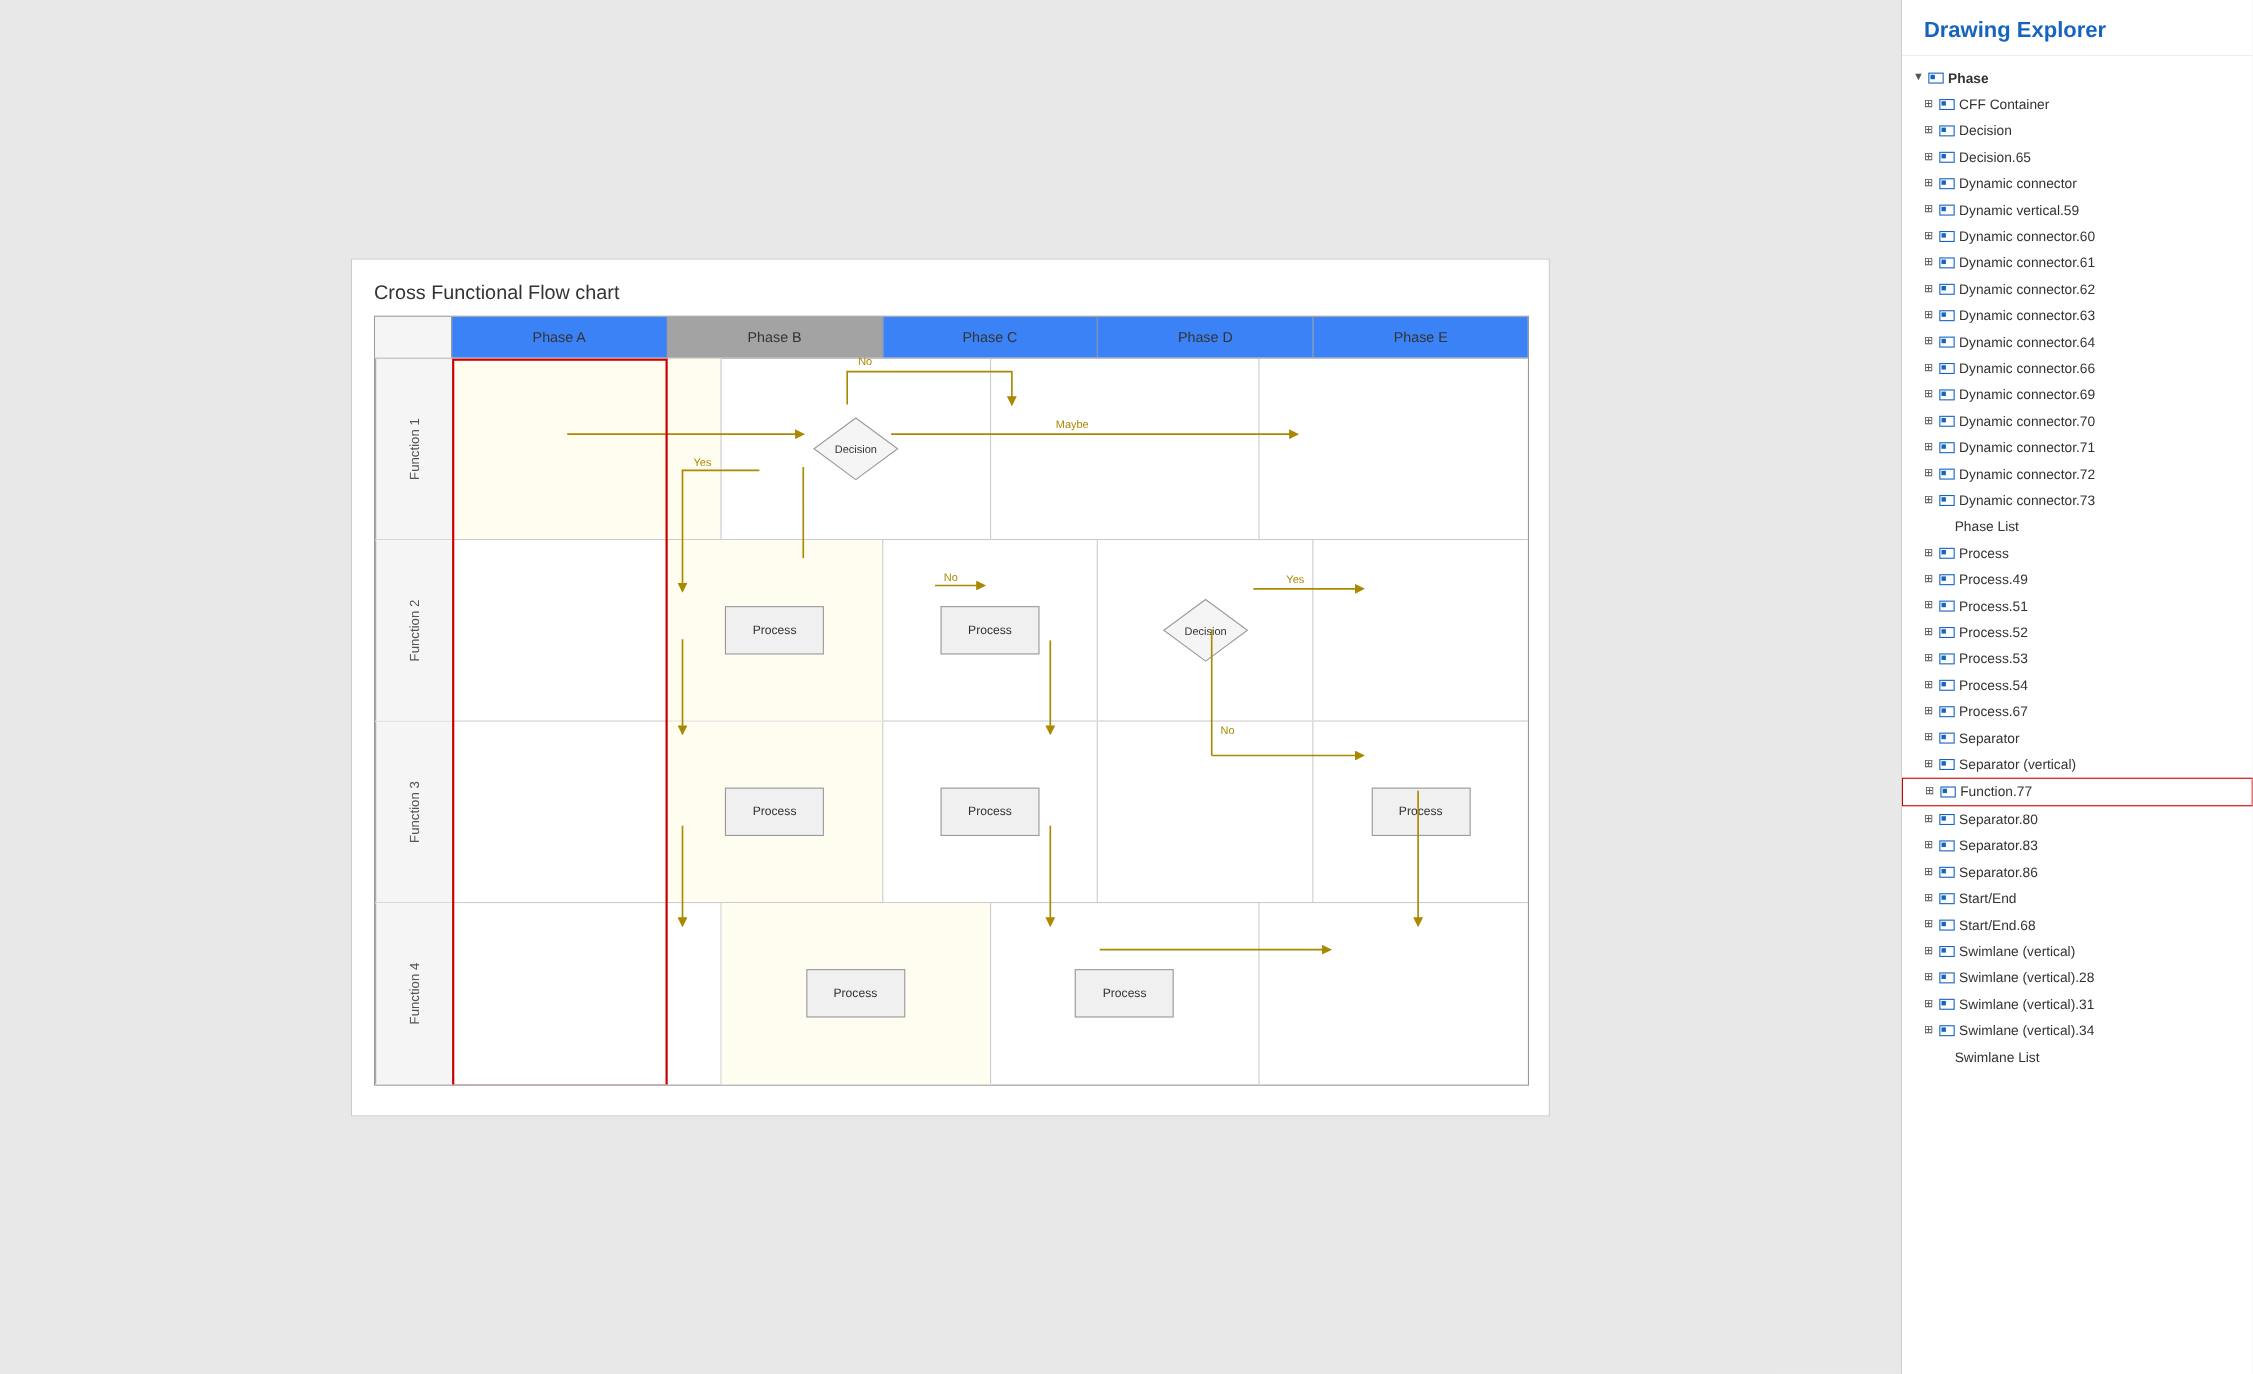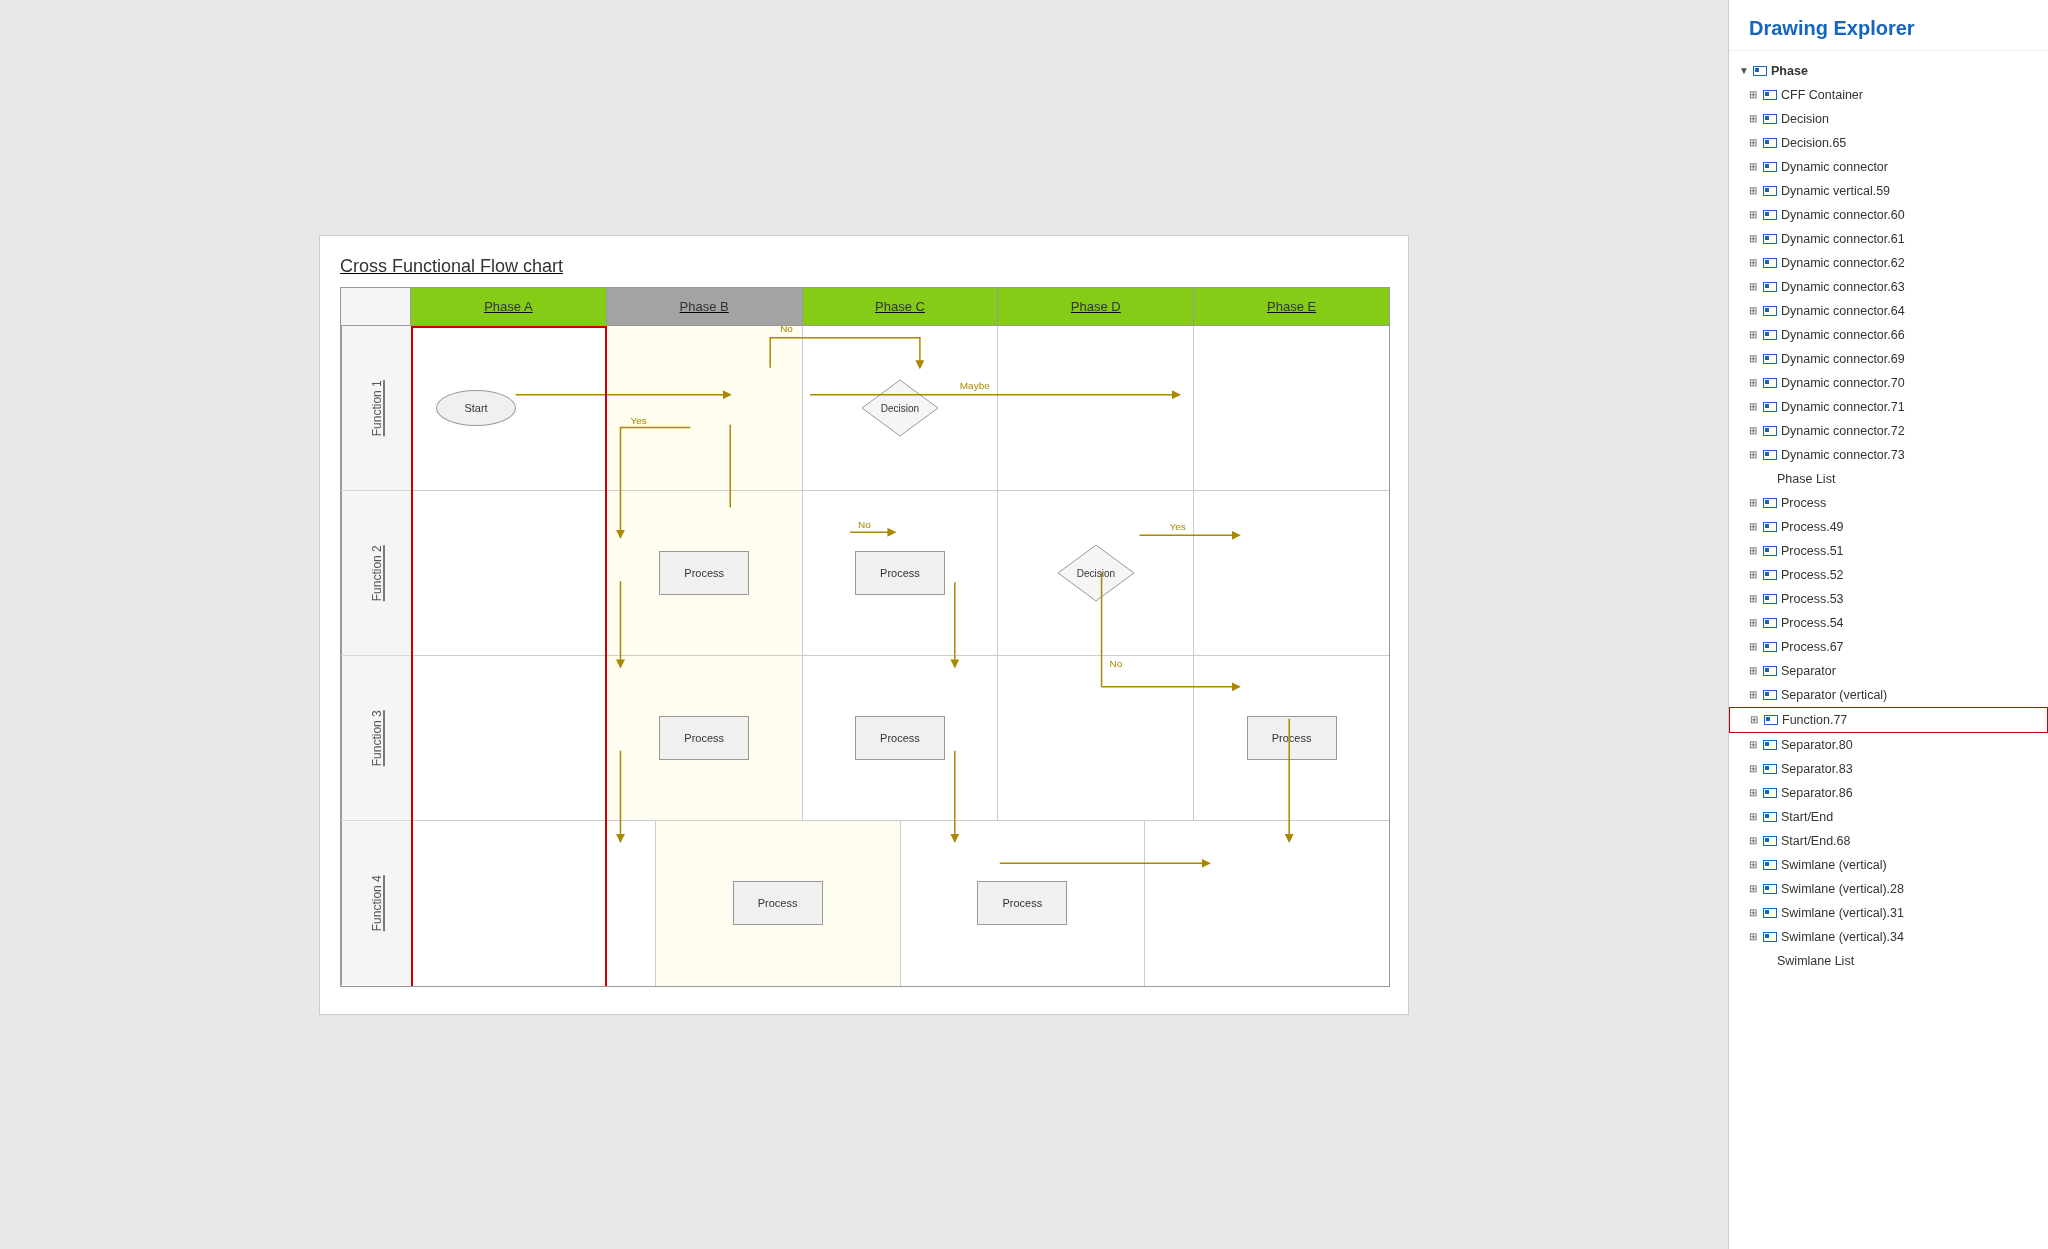--- a/index.html
+++ b/index.html
@@ -13,21 +13,20 @@
     }
 
     
     .main-canvas {
       flex: 1;
       background: #e8e8e8;
       display: flex;
       align-items: center;
       justify-content: center;
       padding: 20px;
-      text-decoration: underline;
     }
 
     .diagram-container {
       background: white;
       border: 1px solid #ccc;
       padding: 20px;
       width: 1090px;
       height: 780px;
       position: relative;
     }
@@ -62,21 +61,21 @@
     }
 
     .phase-cell {
       flex: 1;
       border-right: 1px solid #999;
       display: flex;
       align-items: center;
       justify-content: center;
       font-size: 13px;
       color: #333;
-      background: #84cc16;
+      background: #3b82f6;
     }
 
     .phase-cell:last-child { border-right: none; }
 
     
     .phase-cell.highlighted {
       background: #a3a3a3;
     }
 
     
@@ -270,26 +269,20 @@
         <div class="phase-cell highlighted">Phase B</div>
         <div class="phase-cell">Phase C</div>
         <div class="phase-cell">Phase D</div>
         <div class="phase-cell">Phase E</div>
       </div>
 
       <div class="function-rows">
 
         <div class="function-row">
           <div class="function-label">Function 1</div>
-          <div class="function-lane">
-
-            <div class="shape shape-start-end" style="width:80px;height:36px;left:25px;top:50%;transform:translateY(-50%);">
-              Start
-            </div>
-          </div>
           <div class="function-lane phase-b-col">
           </div>
           <div class="function-lane">
 
             <div class="shape shape-decision" style="width:80px;height:60px;left:50%;top:50%;transform:translate(-50%,-50%);">
               <svg width="80" height="60" viewBox="0 0 80 60">
                 <polygon points="40,2 78,30 40,58 2,30" fill="#f5f5f5" stroke="#999" stroke-width="1"></polygon>
                 <text x="40" y="34" text-anchor="middle" font-size="10" fill="#333">Decision</text>
               </svg>
             </div>

